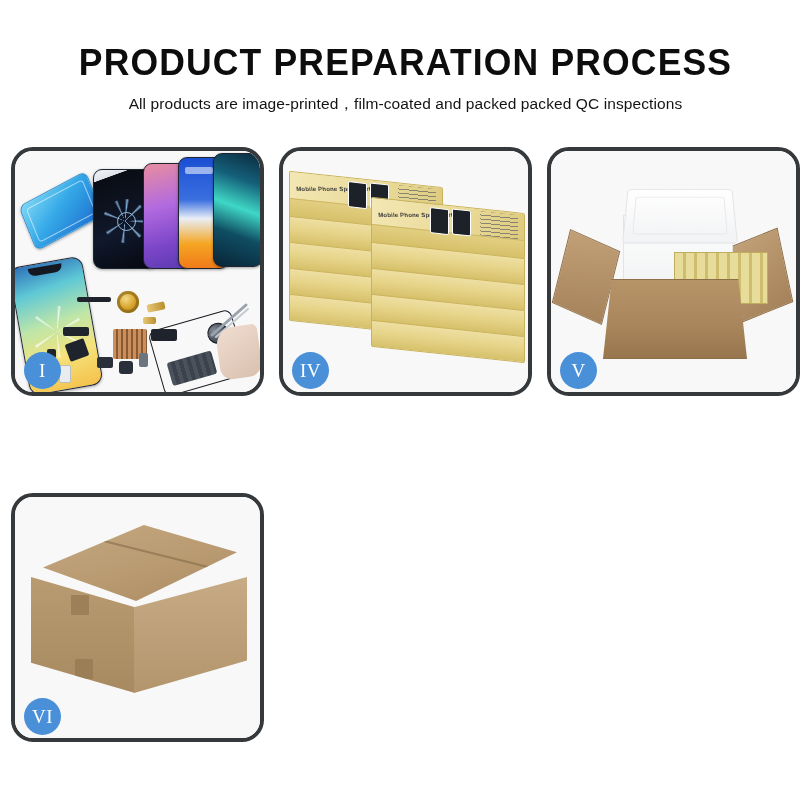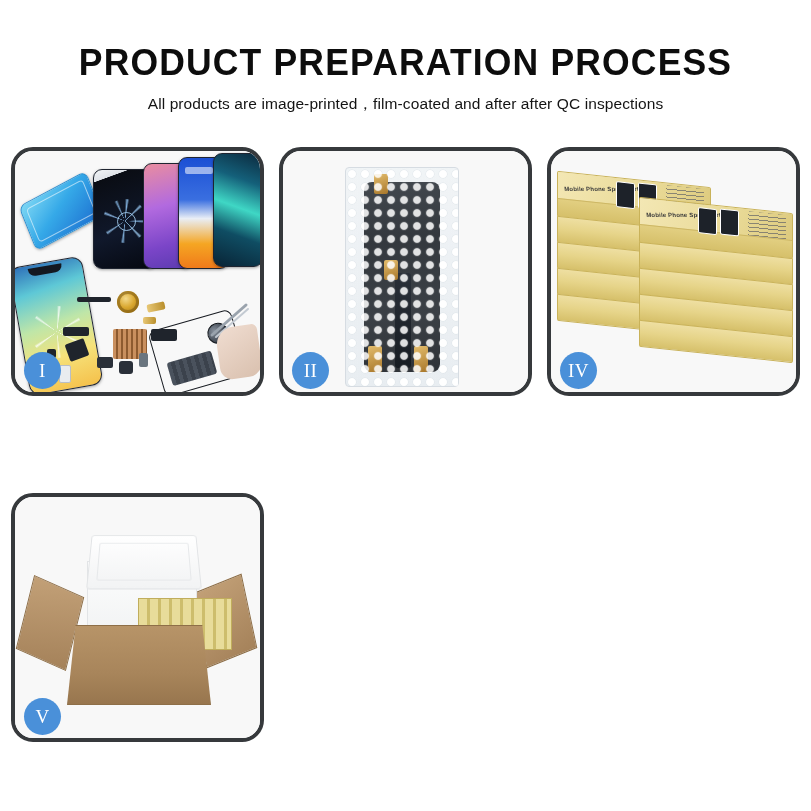--- a/index.html
+++ b/index.html
@@ -363,21 +363,21 @@
   }
   .tape{
     position:absolute; background: rgba(150,122,82,.78); border-radius:1px;
   }
 </style>
 </head>
 <body>
 
 <div class="header">
   <div class="page-title">PRODUCT PREPARATION PROCESS</div>
-  <div class="page-subtitle">All products are image-printed，film-coated and after after QC inspections</div>
+  <div class="page-subtitle">All products are image-printed，film-coated and packed packed QC inspections</div>
 </div>
 
 <div class="grid">
 
   <div class="panel">
     <div class="panel-inner">
       <div class="p1">
         <div class="ph ph-a"></div>
         <div class="ph ph-b">
             <div class="crack"></div>
@@ -414,34 +414,20 @@
             <path d="M4 34 L38 4" stroke="#9aa3ad" stroke-width="3" fill="none" stroke-linecap="round"></path>
             <path d="M8 36 L40 8" stroke="#c3cad2" stroke-width="2" fill="none" stroke-linecap="round"></path>
           </svg>
         </div>
         <div class="hand"></div>
       </div>
     </div>
     <div class="badge">I</div>
   </div>
 
-  <div class="panel">
-    <div class="panel-inner">
-      <div class="bubblebag">
-        <div class="bag-screen"></div>
-        <div class="bag-flex"></div>
-        <div class="bag-gold" style="left:28px; top:6px;"></div>
-        <div class="bag-gold" style="left:38px; top:92px;"></div>
-        <div class="bag-gold" style="left:22px; top:178px; height:26px;"></div>
-        <div class="bag-gold" style="left:68px; top:178px; height:26px;"></div>
-        <div class="bubble-overlay"></div>
-      </div>
-    </div>
-    <div class="badge">II</div>
-  </div>
 
 
   <div class="panel">
     <div class="panel-inner">
       <div class="stack">
 
         <div class="ybox" style="left:6px; top:150px; width:152px; height:26px; transform: skewY(6deg);"></div>
         <div class="ybox" style="left:6px; top:124px; width:152px; height:26px; transform: skewY(6deg);"></div>
         <div class="ybox" style="left:6px; top:98px;  width:152px; height:26px; transform: skewY(6deg);"></div>
         <div class="ybox" style="left:6px; top:72px;  width:152px; height:26px; transform: skewY(6deg);"></div>
@@ -480,14 +466,29 @@
         <div class="foambox">
           <div class="ycontents"></div>
         </div>
         <div class="foamlid"></div>
         <div class="carton-front"></div>
       </div>
     </div>
     <div class="badge">V</div>
   </div>
 
+  <div class="panel">
+    <div class="panel-inner">
+      <div class="ship">
+        <div class="ship-top">
+          <div class="ship-seam"></div>
+        </div>
+        <div class="ship-left">
+          <div class="tape" style="left:40px; top:18px; width:18px; height:20px;"></div>
+          <div class="tape" style="left:44px; top:82px; width:18px; height:20px;"></div>
+        </div>
+        <div class="ship-right"></div>
+      </div>
+    </div>
+    <div class="badge">VI</div>
+  </div>
 
 </div>
 
 </body></html>

